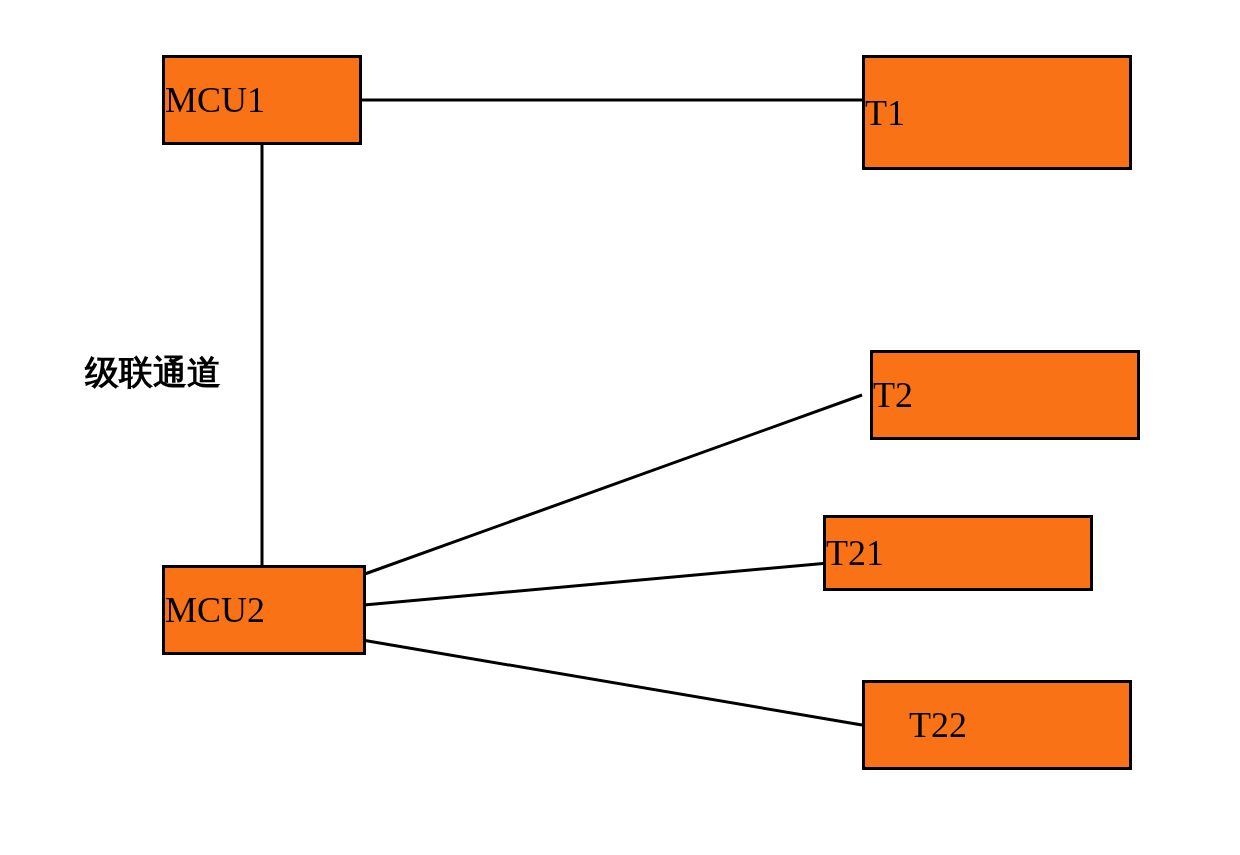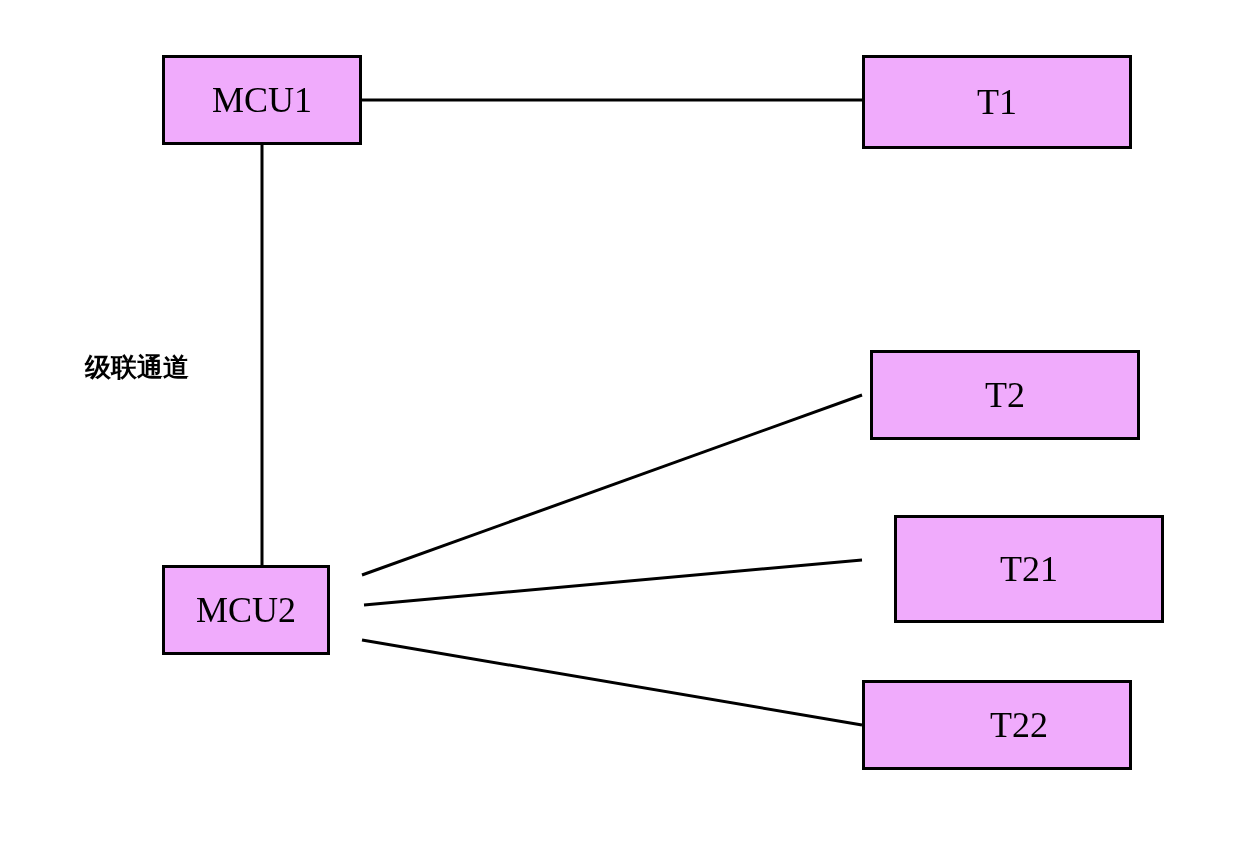--- a/index.html
+++ b/index.html
@@ -8,27 +8,26 @@
       height: 855px;
       background: #fff;
       position: relative;
       font-family: "Times New Roman", serif;
     }
     .box {
       position: absolute;
       border: 3px solid #000;
       display: flex;
       align-items: center;
-      justify-content: center;
       font-size: 36px;
-      background: #f0abfc;
+      background: #f97316;
     }
     .label {
       position: absolute;
-      font-size: 26px;
+      font-size: 34px;
       font-weight: bold;
       font-family: "SimSun", "宋体", serif;
     }
     svg {
       position: absolute;
       top: 0;
       left: 0;
       width: 1240px;
       height: 855px;
       pointer-events: none;
@@ -46,33 +45,33 @@
   <line x1="262" y1="145" x2="262" y2="565"></line>
   <line x1="362" y1="575" x2="862" y2="395"></line>
   <line x1="364" y1="605" x2="862" y2="560"></line>
   <line x1="362" y1="640" x2="862" y2="725"></line>
 </svg>
 
 <div class="box" style="left:162px; top:55px; width:200px; height:90px;">
   <span>MCU1</span>
 </div>
 
-<div class="box" style="left:862px; top:55px; width:270px; height:94px;">
+<div class="box" style="left:862px; top:55px; width:270px; height:115px;">
   <span>T1</span>
 </div>
 
 <div class="box" style="left:862px; top:350px; width:270px; height:90px;margin-left:8px;">
   <span>T2</span>
 </div>
 
-<div class="box" style="left:894px; top:515px; width:270px; height:108px;">
+<div class="box" style="left:823px; top:515px; width:270px; height:76px;">
   <span>T21</span>
 </div>
 
-<div class="box" style="left:162px; top:565px; width:168px; height:90px;">
+<div class="box" style="left:162px; top:565px; width:204px; height:90px;">
   <span>MCU2</span>
 </div>
 
 <div class="box" style="left:862px; top:680px; width:270px; height:90px;padding-left:44px;">
   <span>T22</span>
 </div>
 
 <div class="label" style="left:85px; top:350px;">级联通道</div>
 
 </body></html>

